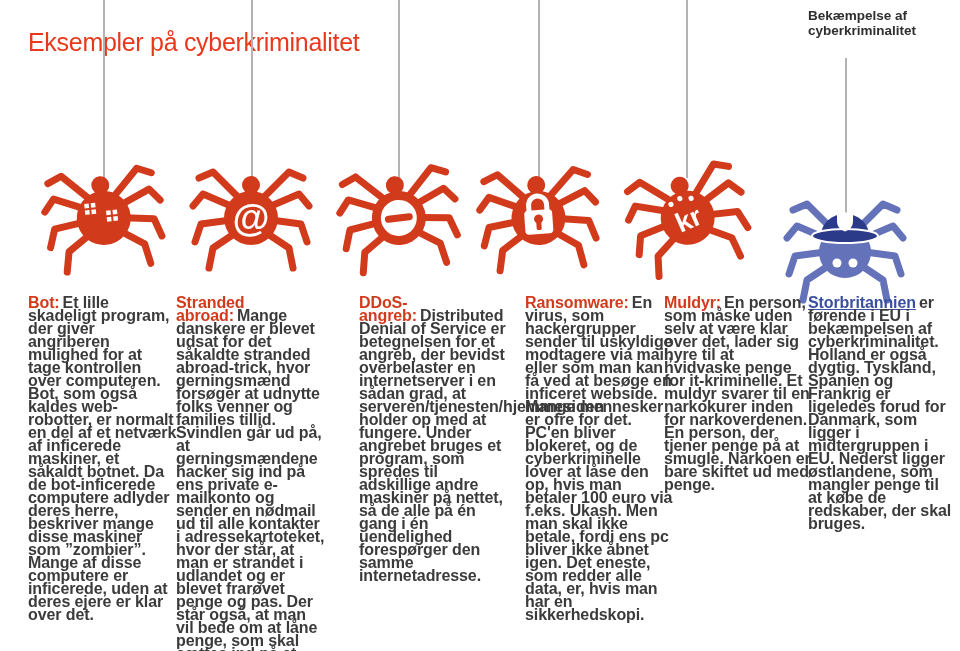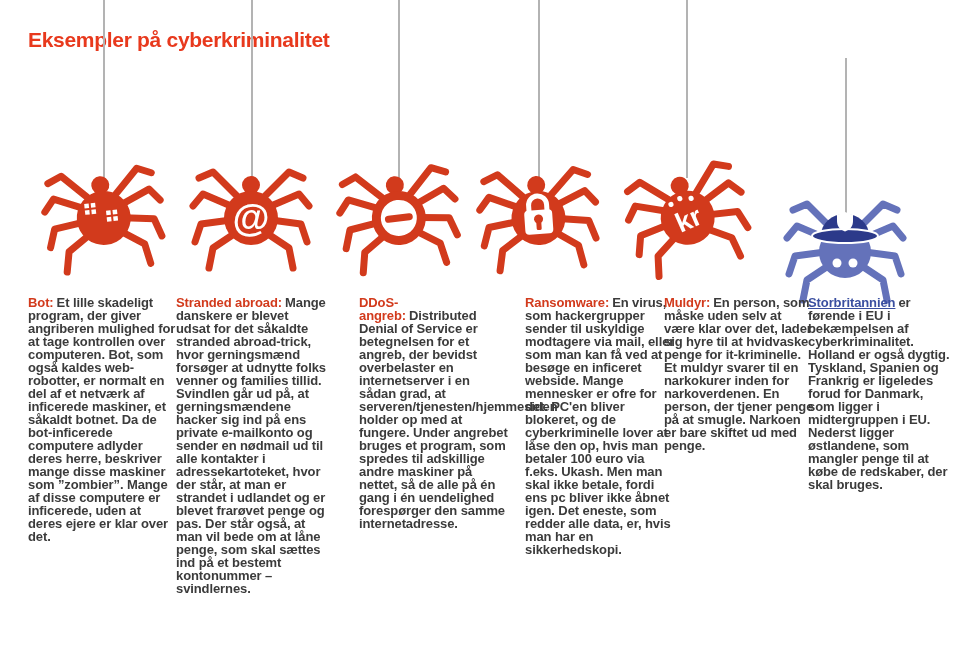--- a/index.html
+++ b/index.html
@@ -1,47 +1,48 @@
 <!DOCTYPE html>
 <html><head>
 <meta charset="utf-8">
 <style>
   html,body{margin:0;padding:0;background:#fff;}
   .stage{
     position:relative;width:960px;height:651px;background:#ffffff;overflow:hidden;
     font-family:"Liberation Sans",sans-serif;
   }
   .main-title{
-    position:absolute;left:28px;top:28px;font-size:21px;font-weight:bold;
+    position:absolute;left:28px;top:28px;font-size:25px;font-weight:normal;
     color:#e8391d;letter-spacing:-0.3px;white-space:nowrap;
   }
   .right-title{
     position:absolute;left:808px;top:8px;width:150px;font-size:13.5px;
     font-weight:bold;color:#2f2f2f;line-height:15px;
   }
   .thread{position:absolute;top:0;width:2px;background:#b3b3b3;}
   .spider{position:absolute;width:120px;height:126px;overflow:visible;}
   .textcol{
-    position:absolute;top:296px;width:150px;font-size:13px;font-weight:bold;
+    position:absolute;top:296px;width:150px;font-size:16px;font-weight:bold;
     line-height:13px;color:#3b3b3b;letter-spacing:-0.1px;
   }
   .hd{color:#d23a1c;margin-right:3px;}
   .hd-blue{color:#3a4fa0;text-decoration:underline;margin-right:3px;}
   .credits{
     position:absolute;left:664px;top:540px;width:150px;font-size:7.5px;
     line-height:9.5px;color:#555;font-weight:normal;
   }
   .emblem-text{font-family:"Liberation Sans",sans-serif;}
 </style>
 </head>
 <body>
 
 <div class="stage">
 
   <div class="main-title">Eksempler på cyberkriminalitet</div>
+  <div class="right-title">Bekæmpelse af cyberkriminalitet</div>
 
   <div class="thread" style="left:103px;height:178px"></div>
   <div class="thread" style="left:251px;height:178px"></div>
   <div class="thread" style="left:398px;height:178px"></div>
   <div class="thread" style="left:538px;height:178px"></div>
   <div class="thread" style="left:686px;height:178px"></div>
   <div class="thread" style="left:845px;top:58px;height:158px"></div>
 
   <svg class="spider" style="left:43px;top:148px;transform:rotate(-6deg)" viewBox="0 0 120 126" aria-hidden="true">
     <path d="M46,48 L22,24 L8,30 M40,58 L12,46 L2,58 M40,72 L10,76 L4,94 M46,84 L22,100 L18,120

